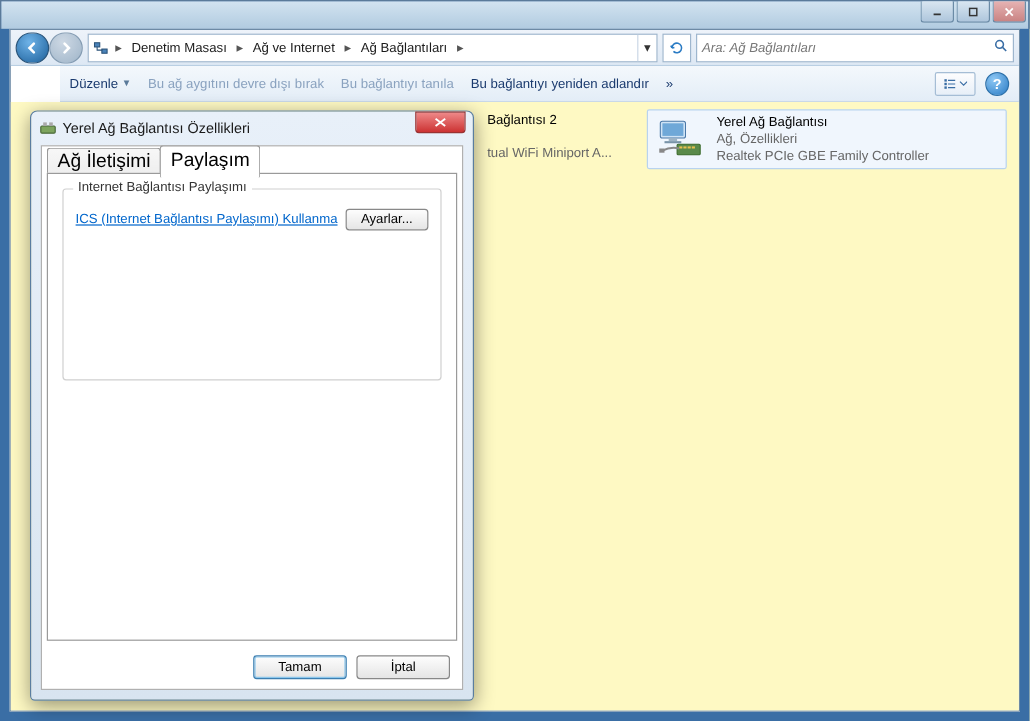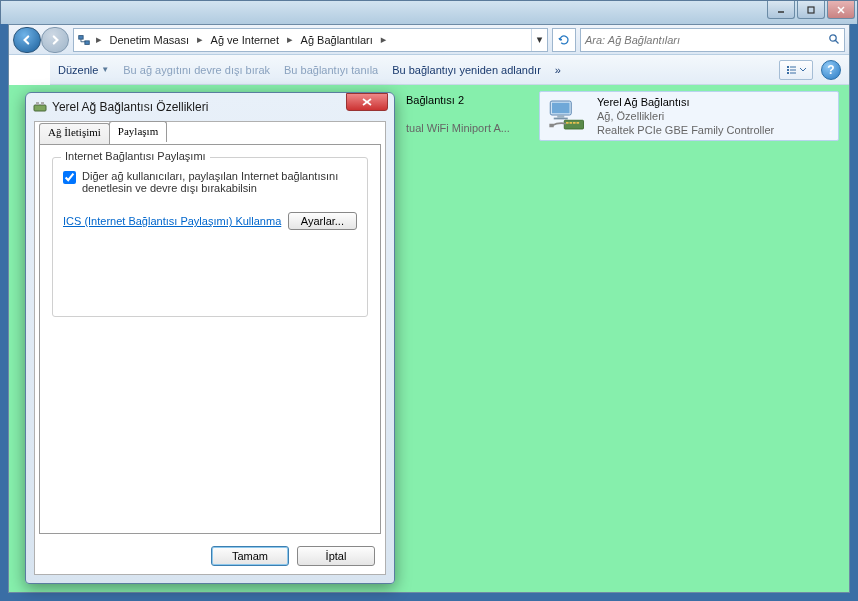--- a/index.html
+++ b/index.html
@@ -29,39 +29,39 @@
 .searchbox .sicon { margin-left:auto; color:#3a6ea5; font-style: normal; }
 
 .toolbar { height: 30px; background: linear-gradient(#f4f8fc,#e3edf7); border-bottom: 1px solid #c9d8e8; display:flex; align-items:center; font-size:11px; color:#1a3a6e; padding: 0 8px; gap: 14px; margin-left: 41px; }
 .tool-item { display:flex; align-items:center; gap:3px; cursor: default; }
 .tool-item .dd { font-size:8px; color:#5a7a9a; }
 .toolbar .more { color:#1a3a6e; }
 .toolbar-right { margin-left:auto; display:flex; align-items:center; gap:8px; }
 .view-btn { width:34px; height:20px; border:1px solid #a5bdd5; background:linear-gradient(#fdfdfe,#e7eff8); border-radius:2px; display:flex;align-items:center;justify-content:center; font-size:9px; }
 .help-btn { width:20px; height:20px; border-radius:50%; background:radial-gradient(circle at 35% 30%,#8ec8f5,#2a7bc4); color:#fff; display:flex;align-items:center;justify-content:center; font-size:12px; font-weight:bold; border:1px solid #2b6fa8;}
 
-.content { flex:1; background:#86efac; position:relative; padding: 6px 10px; }
+.content { flex:1; background:#fef9c3; position:relative; padding: 6px 10px; }
 
 .conn-item { position:absolute; top:6px; display:flex; gap:8px; width: 300px; padding:2px; }
 .conn-item.left { left: 395px; width: 130px; }
 .conn-item.right { left: 530px; width: 300px; border:1px solid #b8d3ef; background:#f0f6fd; border-radius:2px; padding:3px; }
 .conn-icon { width:46px; height:40px; display:flex; align-items:center; justify-content:center; flex-shrink:0; }
 .conn-text { font-size:11px; line-height:14px; color:#333; overflow:hidden; }
 .conn-text .title { color:#000; }
 .conn-text .sub { color:#666; }
 
 
 .dialog { position:absolute; top: 92px; left: 25px; width: 370px; height: 492px; background: linear-gradient(#e8f0f9, #d8e4f0); border: 1px solid #5a7da0; border-radius: 6px 6px 4px 4px; box-shadow: 0 4px 16px rgba(0,0,0,.4); display:flex; flex-direction:column; }
 .dlg-title { height: 28px; display:flex; align-items:center; padding: 0 6px; font-size:12px; color:#1a1a1a; }
 .dlg-title-icon { width:16px; height:16px; margin-right:4px; display:flex;align-items:center;justify-content:center; }
 .dlg-close { margin-left:auto; width:42px; height:18px; background: linear-gradient(#e88,#c33); border:1px solid #933; border-radius: 0 0 3px 3px; margin-top:-10px; display:flex;align-items:center;justify-content:center; color:#fff; font-size:10px; }
 .dlg-body { flex:1; margin: 0 8px 8px; background:#fff; border:1px solid #b0b0b0; position:relative; }
 
 .tabs { position:absolute; top:-1px; left: 4px; display:flex; }
-.tab { background: linear-gradient(#f7f7f7,#ececec); border:1px solid #9a9a9a; border-bottom:none; padding: 3px 8px 4px; font-size:11px; border-radius:3px 3px 0 0; margin-right:-1px; position:relative;font-family:Liberation Serif, serif; }
+.tab { background: linear-gradient(#f7f7f7,#ececec); border:1px solid #9a9a9a; border-bottom:none; padding: 3px 8px 4px; font-size:16px; border-radius:3px 3px 0 0; margin-right:-1px; position:relative; }
 .tab.active { background:#fff; z-index:2; padding-bottom:5px; }
 .tab.inactive { top:2px; padding-top:2px; }
 .tab-panel { position:absolute; top:22px; left:4px; right:4px; bottom:40px; border:1px solid #9a9a9a; background:#fff; padding: 12px; }
 
 .groupbox { border:1px solid #d0d0d0; border-radius:3px; padding: 12px 10px 10px; position:relative; height: 160px; }
 .groupbox-title { position:absolute; top:-8px; left:8px; background:#fff; padding:0 4px; font-size:11px; color:#333; }
 .check-row { display:flex; align-items:flex-start; gap:6px; font-size:11px; color:#333; margin-bottom: 18px; }
 .check-row input { margin-top:1px; }
 .ics-link { font-size:11px; color:#0066cc; text-decoration:underline; display:inline-block; }
 .settings-btn { float:right; font-size:11px; padding: 2px 12px; background:linear-gradient(#fdfdfd,#e5e5e5); border:1px solid #888; border-radius:3px; }
@@ -227,24 +227,20 @@
     </div>
   </div>
   <div class="dlg-body">
     <div class="tabs">
       <div class="tab inactive">Ağ İletişimi</div>
       <div class="tab active">Paylaşım</div>
     </div>
     <div class="tab-panel">
       <div class="groupbox">
         <div class="groupbox-title">Internet Bağlantısı Paylaşımı</div>
-        <label class="check-row">
-          <input type="checkbox" checked="" style="">
-          <span>Diğer ağ kullanıcıları, paylaşılan Internet bağlantısını denetlesin ve devre dışı bırakabilsin</span>
-        </label>
         <div class="link-row">
           <a class="ics-link" href="#">ICS (Internet Bağlantısı Paylaşımı) Kullanma</a>
           <button class="settings-btn">Ayarlar...</button>
         </div>
       </div>
     </div>
     <div class="dlg-buttons">
       <button class="dlg-btn default">Tamam</button>
       <button class="dlg-btn">İptal</button>
     </div>

